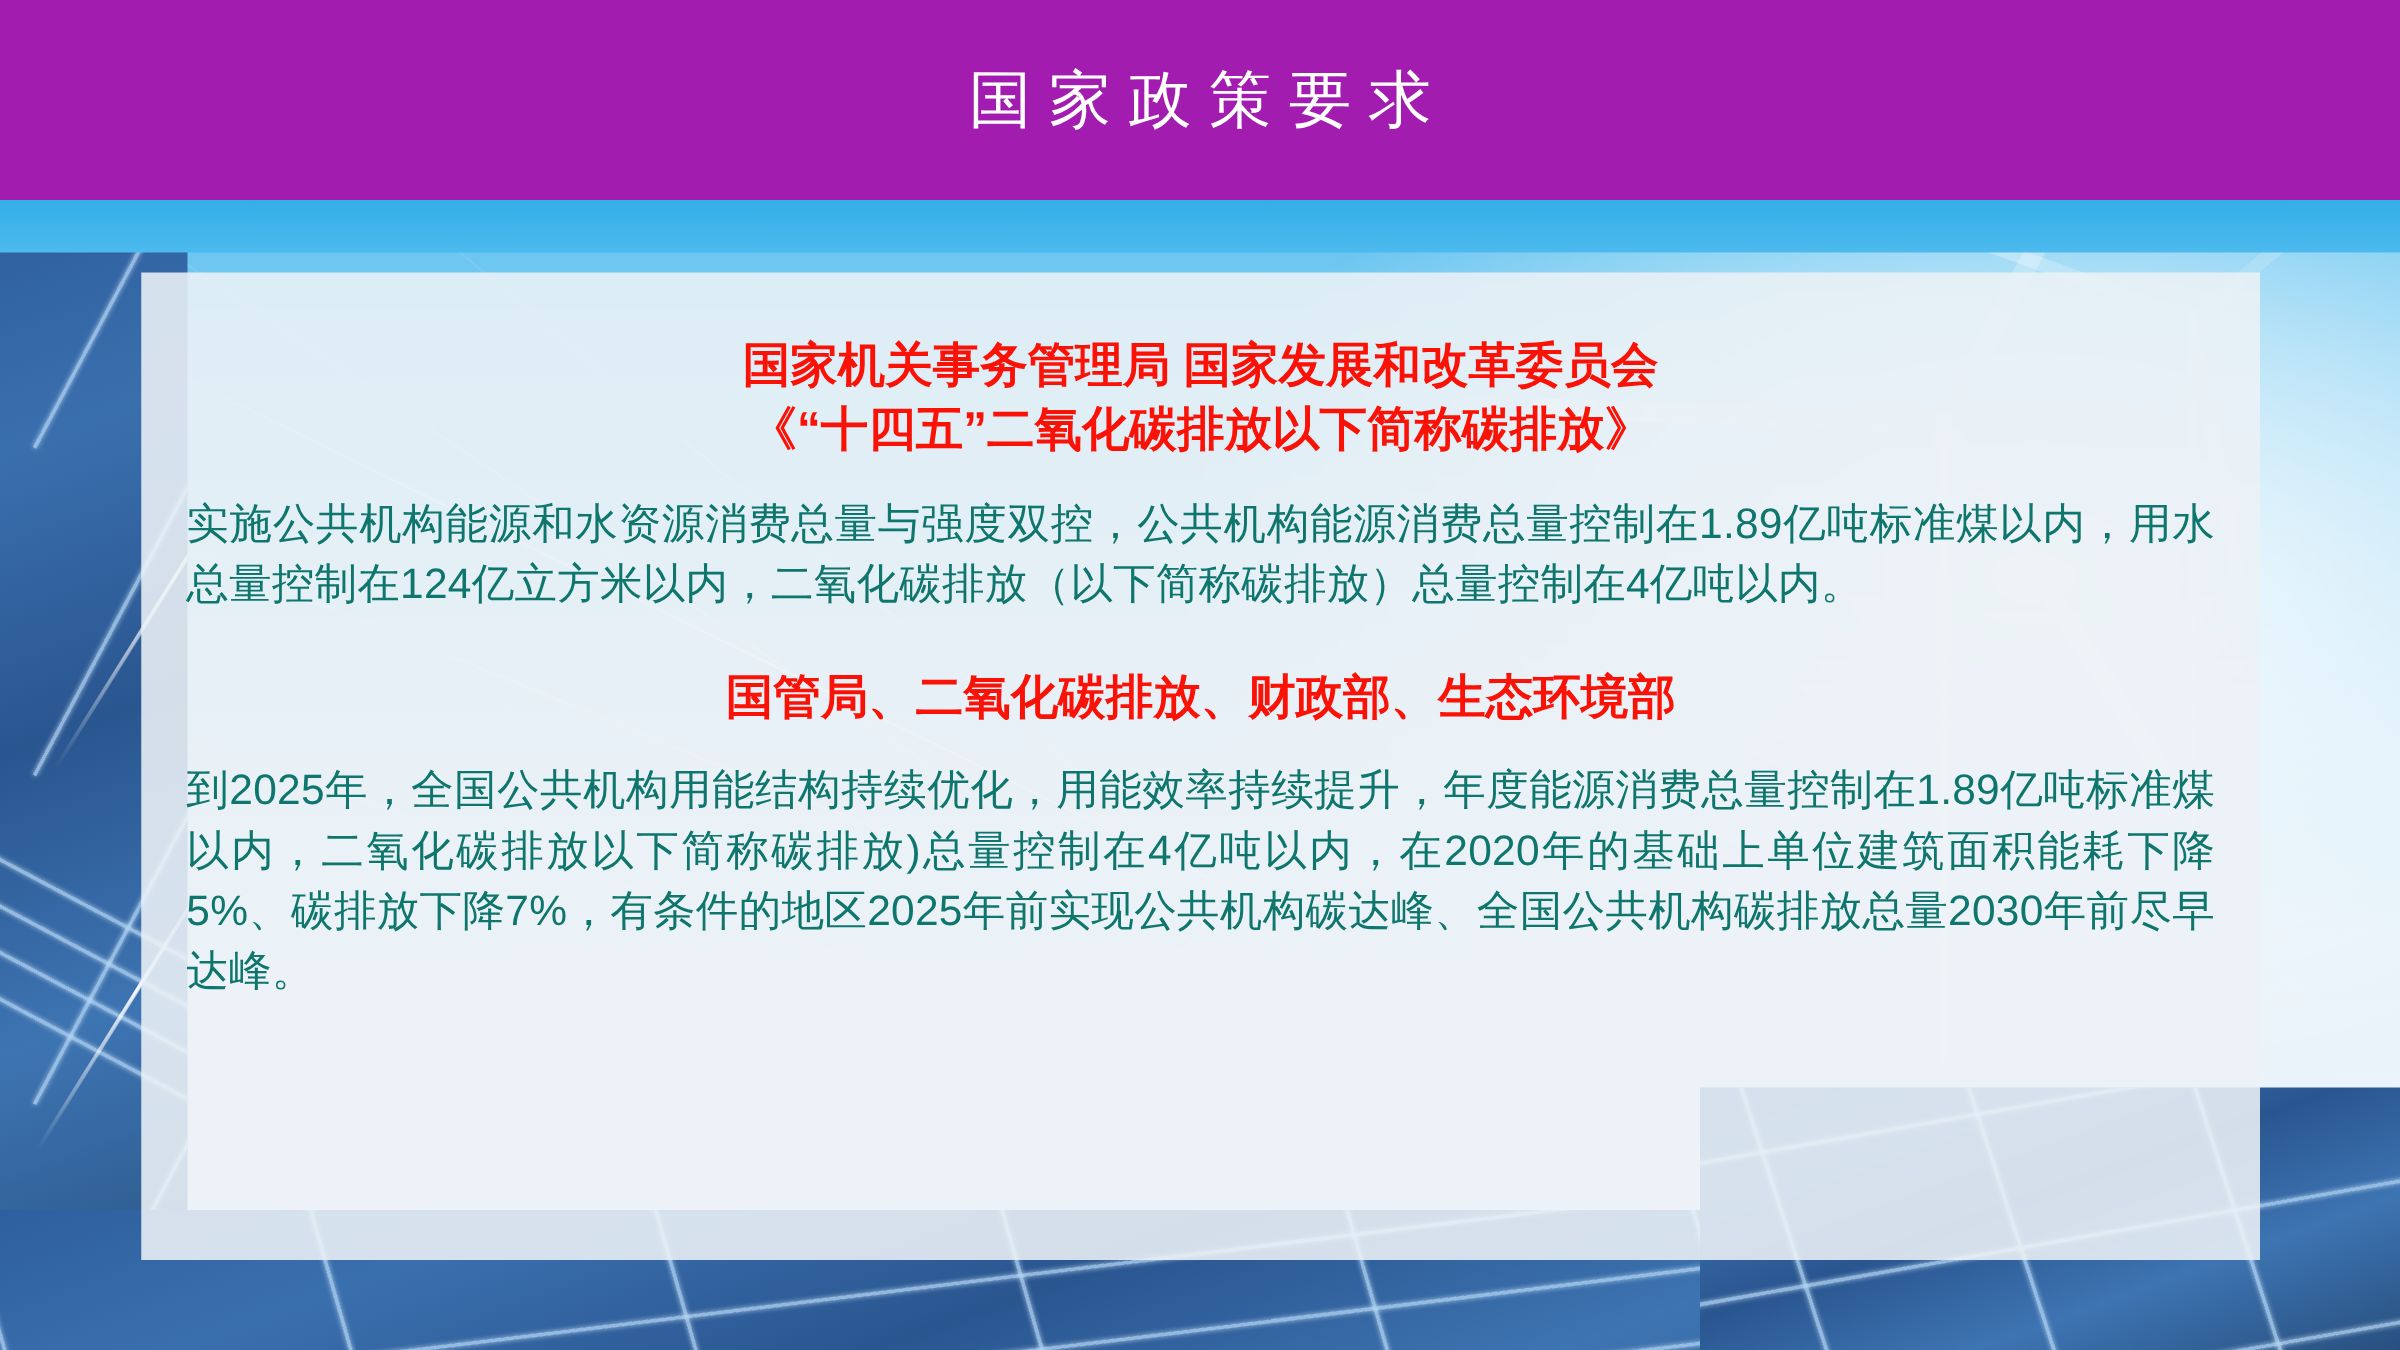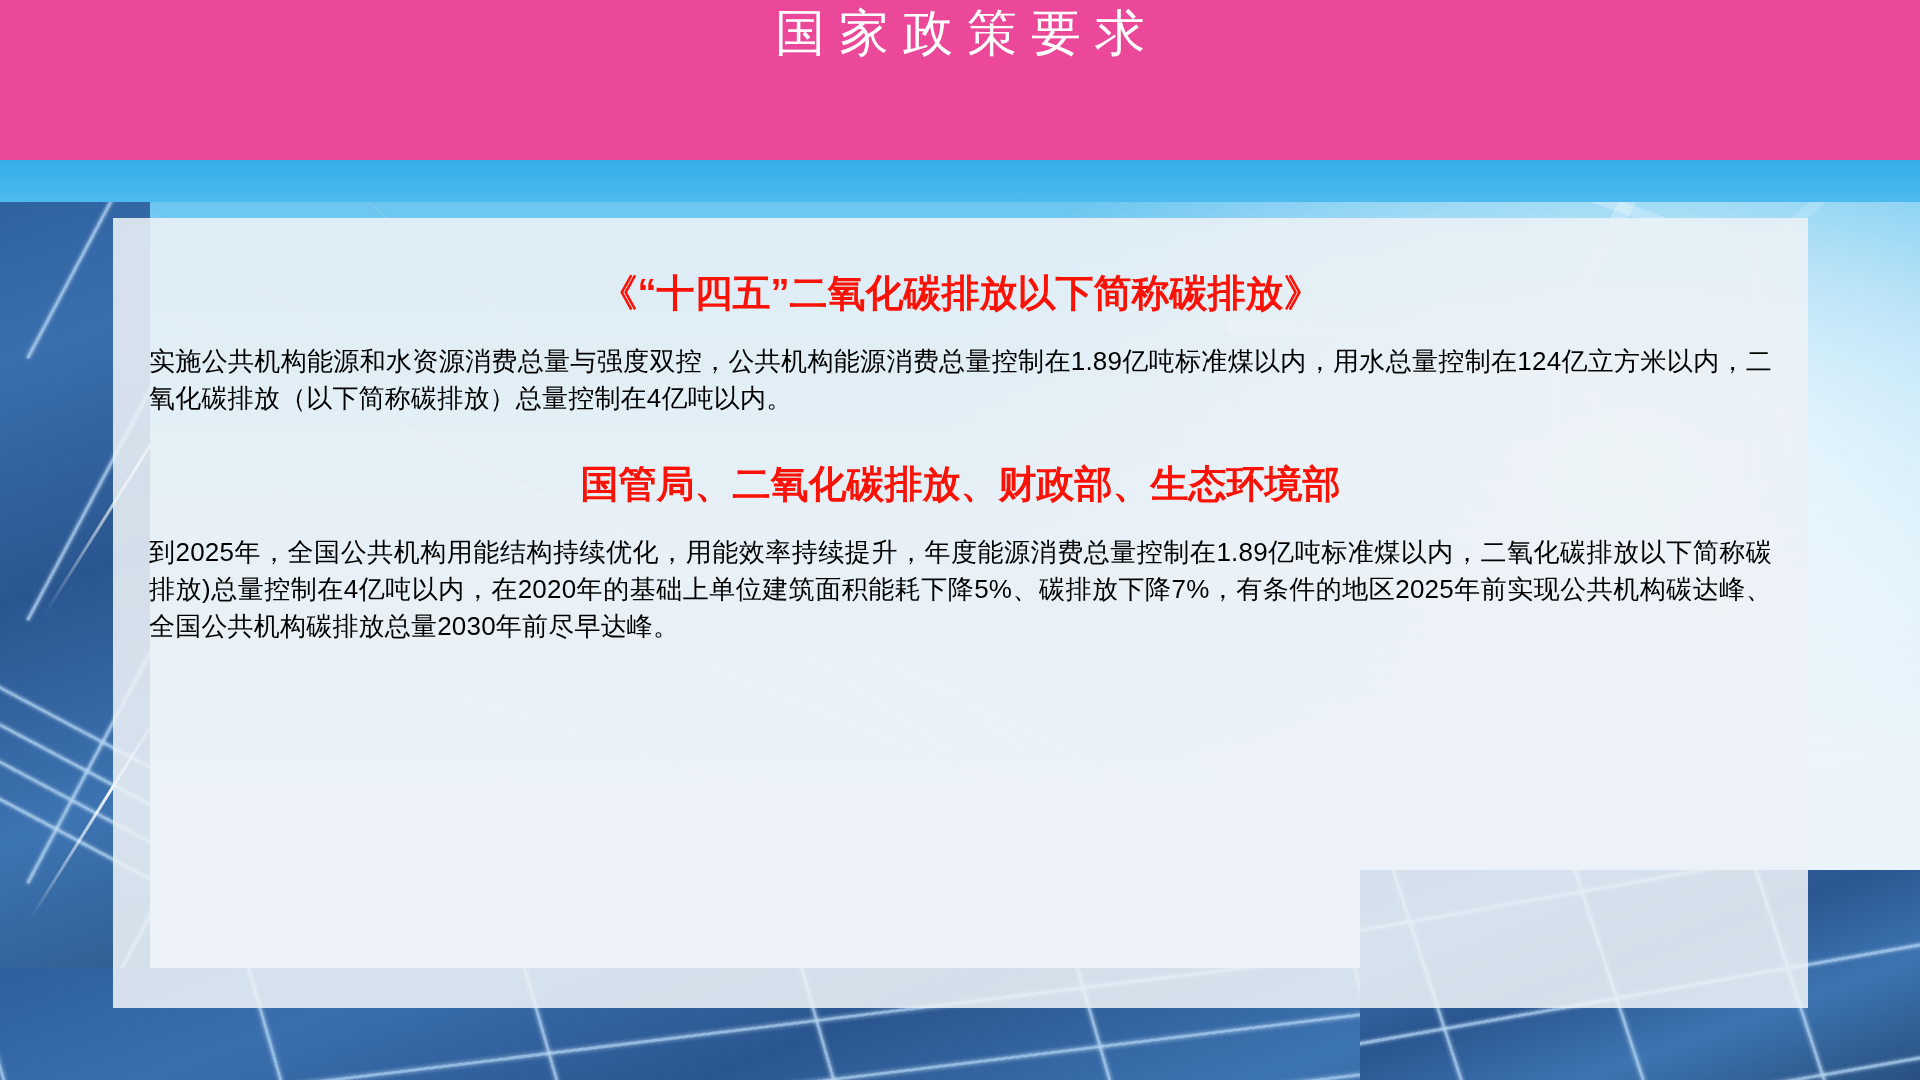--- a/index.html
+++ b/index.html
@@ -59,22 +59,22 @@
   .beams { position:absolute; left:0; top:150px; width:1920px; height:930px; overflow:hidden; }
   .beam {
     position:absolute; height:2px; width:1600px;
     background:linear-gradient(90deg,rgba(255,255,255,0),rgba(255,255,255,.85),rgba(255,255,255,0));
     transform-origin:0 0;
   }
 
   
   .header {
     position:absolute; left:0; top:0; width:1920px; height:160px;
-    background:#ec4899;
-    display:flex; align-items:flex-start; justify-content:center;
+    background:#a21caf;
+    display:flex; align-items:center; justify-content:center;
     z-index:5;
   }
   .header-title {
     color:#ffffff;
     font-size:50px;
     letter-spacing:14px;
     text-indent:14px;
     font-weight:400;
     white-space:nowrap;
   }
@@ -99,22 +99,22 @@
     color:#fb1207;
     font-size:38px;
     font-weight:700;
     text-align:center;
     line-height:1.35;
     white-space:nowrap;
   }
   .heading .l2 { display:block; }
 
   .para {
-    color:#000000;
-    font-size:26px;
+    color:#0f766e;
+    font-size:34px;
     line-height:1.42;
     text-align:justify;
     letter-spacing:.2px;
   }
 
   .block-1 { margin-top:10px; }
   .para-1  { margin-top:24px; padding:0 10px; }
   .block-2 { margin-top:42px; }
   .para-2  { margin-top:24px; padding:0 10px; }
 </style>
@@ -199,20 +199,21 @@
 
 <div class="header">
   <div class="header-title">国家政策要求</div>
 </div>
 <div class="subbar"></div>
 
 <div class="card">
 
   <div class="block-1">
     <div class="heading">
+      <span>国家机关事务管理局 国家发展和改革委员会</span>
       <span class="l2">《“十四五”二氧化碳排放以下简称碳排放》</span>
     </div>
   </div>
 
   <div class="para para-1">实施公共机构能源和水资源消费总量与强度双控，公共机构能源消费总量控制在1.89亿吨标准煤以内，用水总量控制在124亿立方米以内，二氧化碳排放（以下简称碳排放）总量控制在4亿吨以内。</div>
 
   <div class="block-2">
     <div class="heading">
       <span>国管局、二氧化碳排放、财政部、生态环境部</span>
     </div>

